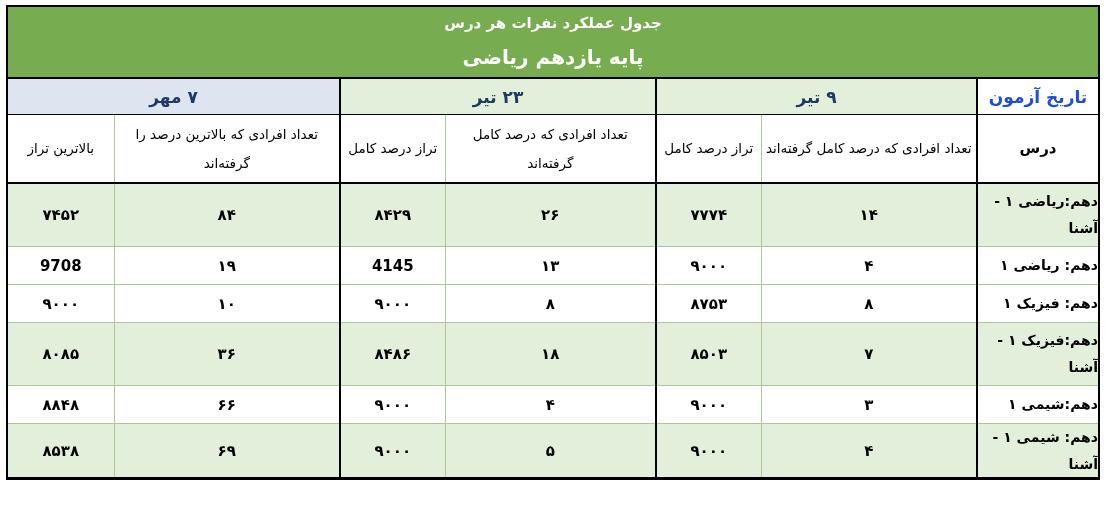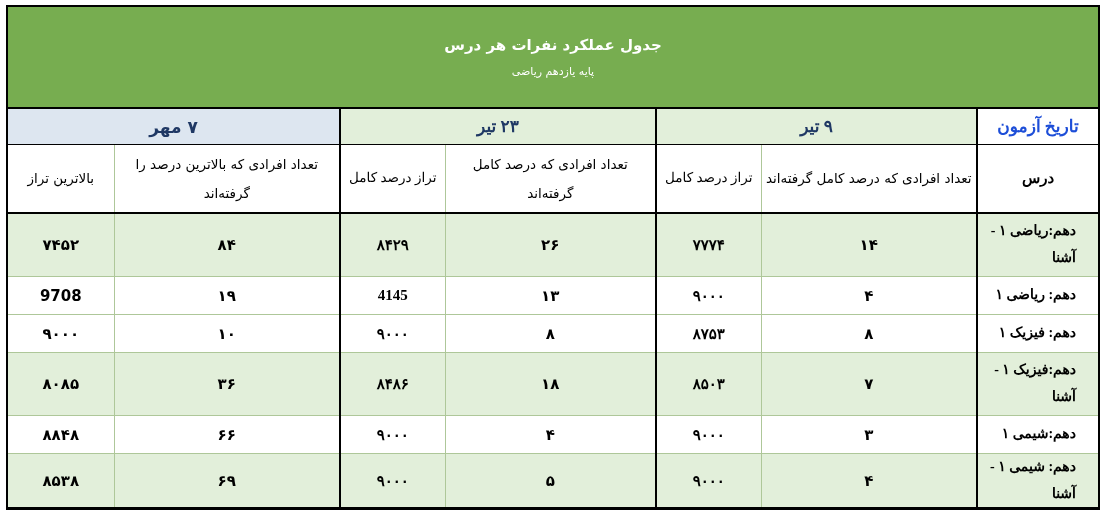--- a/index.html
+++ b/index.html
@@ -27,31 +27,31 @@
     direction:rtl;
   }
   td{
     border-left:1px solid var(--grid-line);
     padding:0 4px;
     vertical-align:middle;
     text-align:center;
     color:#000;
     overflow:hidden;
   }
-  td.bl-thick{border-left:2px solid var(--border-black);font-family:Liberation Serif, serif;}
+  td.bl-thick{border-left:2px solid var(--border-black);}
   
   tr.title-row td{
     background:var(--header-green);
     border-bottom:2px solid var(--border-black);
     border-left:none;
     height:60px;
-    padding:20px 0;
+    padding:4px 0;
   }
   .title-line1{color:#fff;font-weight:bold;font-size:15px;line-height:1.6;}
-  .title-line2{color:#fff;font-weight:normal;font-size:11px;line-height:1.6;margin-top:6px;}
+  .title-line2{color:#fff;font-weight:bold;font-size:20px;line-height:1.6;margin-top:6px;}
   
   tr.date-row td{
     height:35px;
     border-bottom:1px solid var(--border-black);
     font-weight:bold;
     font-size:17px;
   }
   td.exam-date-label{background:#ffffff;color:#1d4ed8;font-size:15px;}
   td.group-date{color:var(--date-text-navy);}
   td.group-date.tinted-green{background:var(--date-green);}
@@ -67,21 +67,21 @@
   }
   tr.subheader-row td.lesson-head{font-weight:bold;font-size:15px;margin-left:7px;}
   
   tr.data-row td{
     border-bottom:1px solid var(--grid-line);
     font-weight:bold;
     font-size:15px;
   }
   tr.data-row td.lesson{
     text-align:right;
-    padding-right:22px;
+    padding-right:0;
     padding-left:2px;
     font-size:14px;
     line-height:1.9;
   }
   tr.bg-green td{background:var(--row-green);}
   tr.bg-white td{background:#ffffff;}
   tr.h-tall td{height:62px;}
   tr.h-short td{height:37px;}
   tr.h-last td{height:53px;}
 </style>

